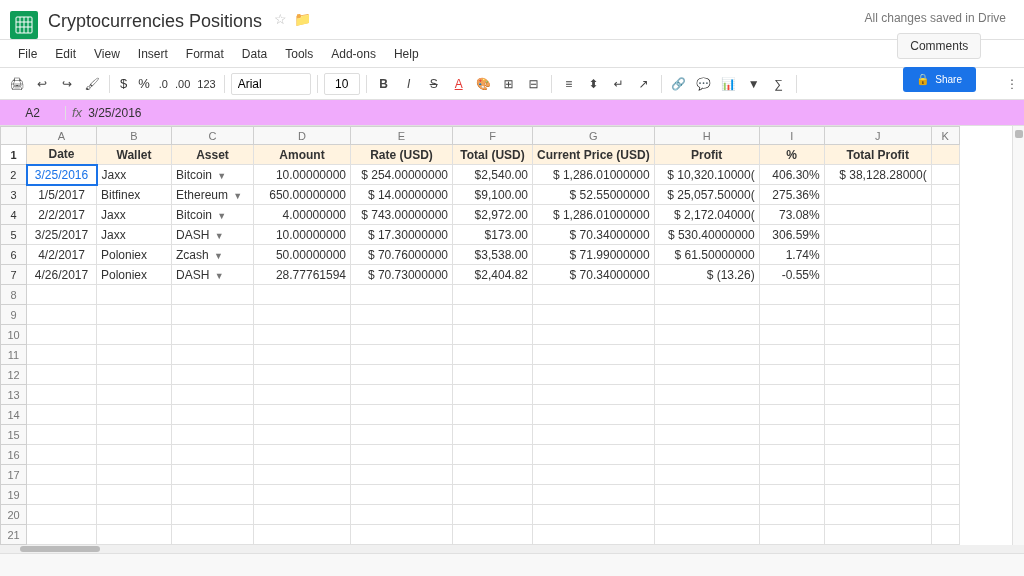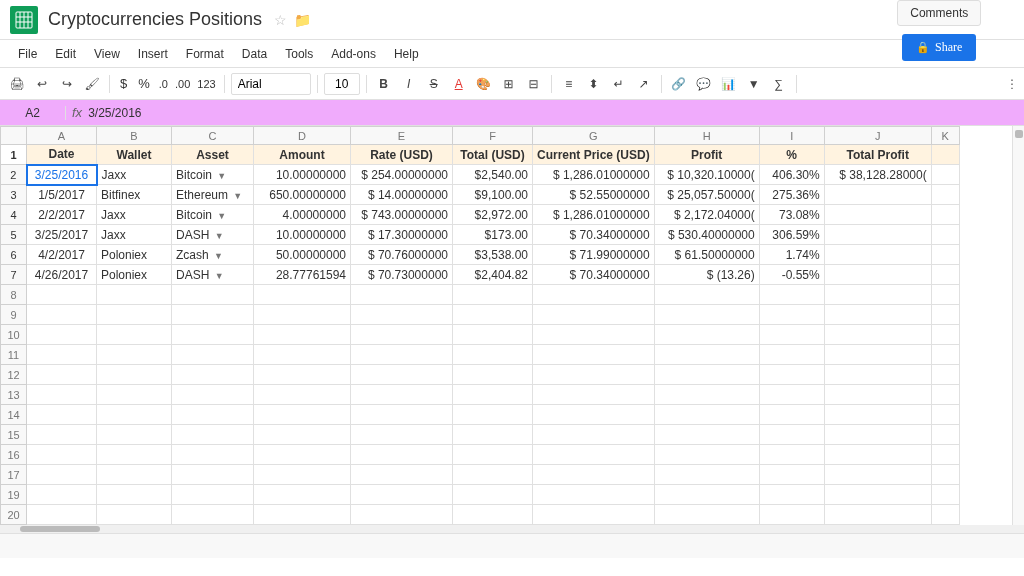--- a/index.html
+++ b/index.html
@@ -1,23 +1,23 @@
 <!DOCTYPE html>
 <html><head>
   <meta charset="utf-8">
   <style>
     * { box-sizing: border-box; margin: 0; padding: 0; }
     body { font-family: Arial, sans-serif; font-size: 12px; background: #fff; overflow: hidden; width: 1024px; height: 576px; }
 
     
     #title-bar {
       display: flex;
-      align-items: center;
+      align-items: flex-start;
       height: 40px;
-      padding: 4px 10px;
+      padding: 11px 10px;
       background: #fff;
       border-bottom: 1px solid #e0e0e0;
     }
     #app-icon {
       width: 28px; height: 28px;
       background: #0f9d58;
       border-radius: 2px;
       margin-right: 10px;
       display: flex; align-items: center; justify-content: center;
     }
@@ -45,23 +45,23 @@
       font-size: 12px;
       cursor: pointer;
       color: #333;
     }
     #share-btn {
       background: #1a73e8;
       color: #fff;
       border: none;
       border-radius: 3px;
       padding: 6px 14px;
-      font-size: 12px;
+      font-size: 10px;
       cursor: pointer;
-      display: flex; align-items: center; gap: 5px; font-family: Liberation Serif, serif;
+      display: flex; align-items: center; gap: 5px;
     }
     #share-btn::before { content: '🔒'; font-size: 11px; }
 
     
     #menu-bar {
       display: flex;
       align-items: center;
       height: 28px;
       padding: 0 10px;
       background: #fff;
@@ -611,20 +611,34 @@
             <td></td>
             <td></td>
             <td></td>
             <td></td>
             <td></td>
             <td></td>
             <td></td>
             <td></td>
             <td></td>
           </tr>
+        <tr>
+            <td class="row-header">21</td>
+            <td></td>
+            <td></td>
+            <td></td>
+            <td></td>
+            <td></td>
+            <td></td>
+            <td></td>
+            <td></td>
+            <td></td>
+            <td></td>
+            <td></td>
+          </tr>
       </tbody>
     </table>
   </div>
 
   <div style="width:12px; background:#f8f8f8; border-left:1px solid #e0e0e0; display:flex; flex-direction:column; align-items:center; padding:2px 0;">
     <div style="width:8px;height:8px;background:#bbb;border-radius:2px;margin-top:2px;"></div>
   </div>
 </div>
 
 <div id="hscroll">

